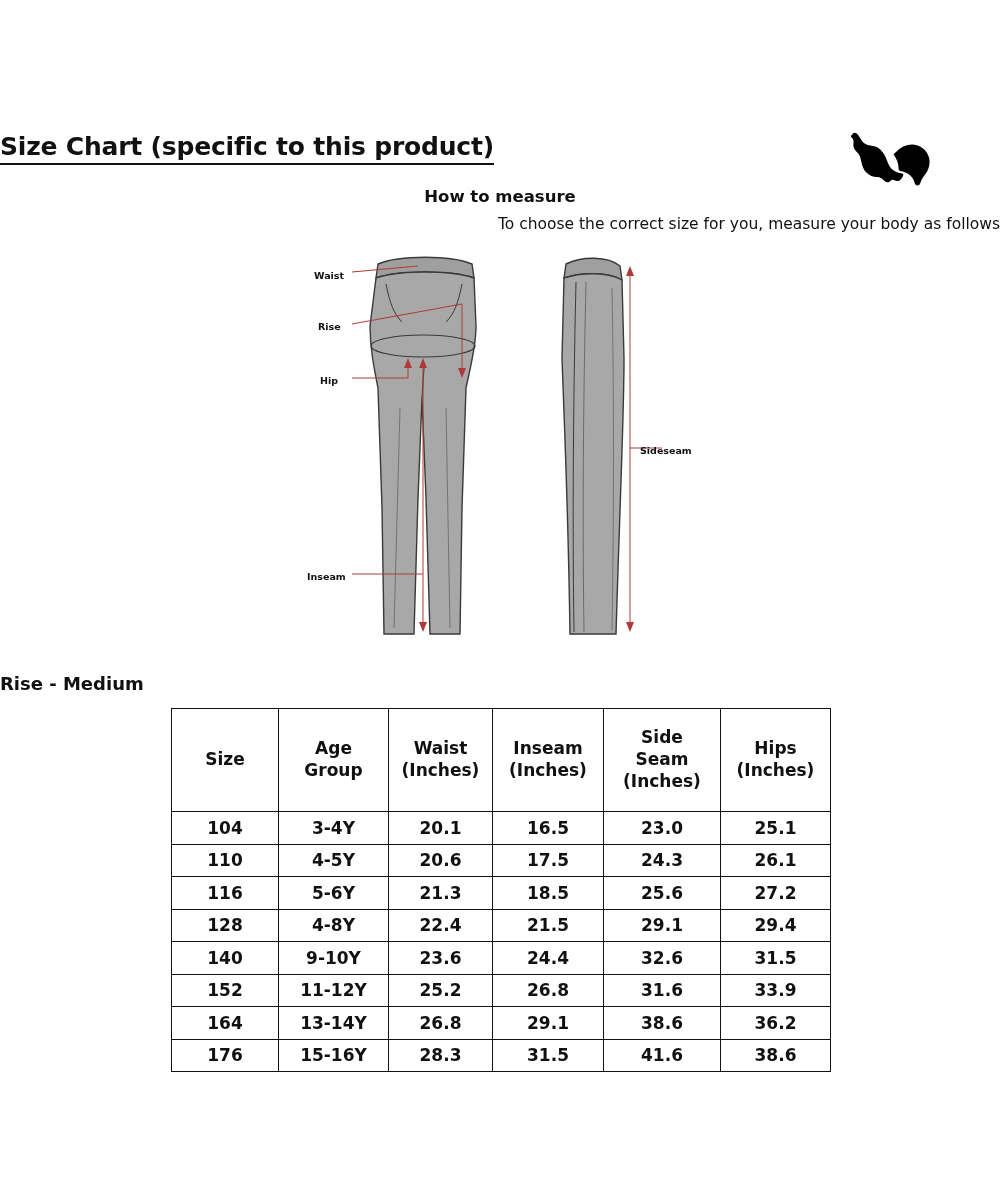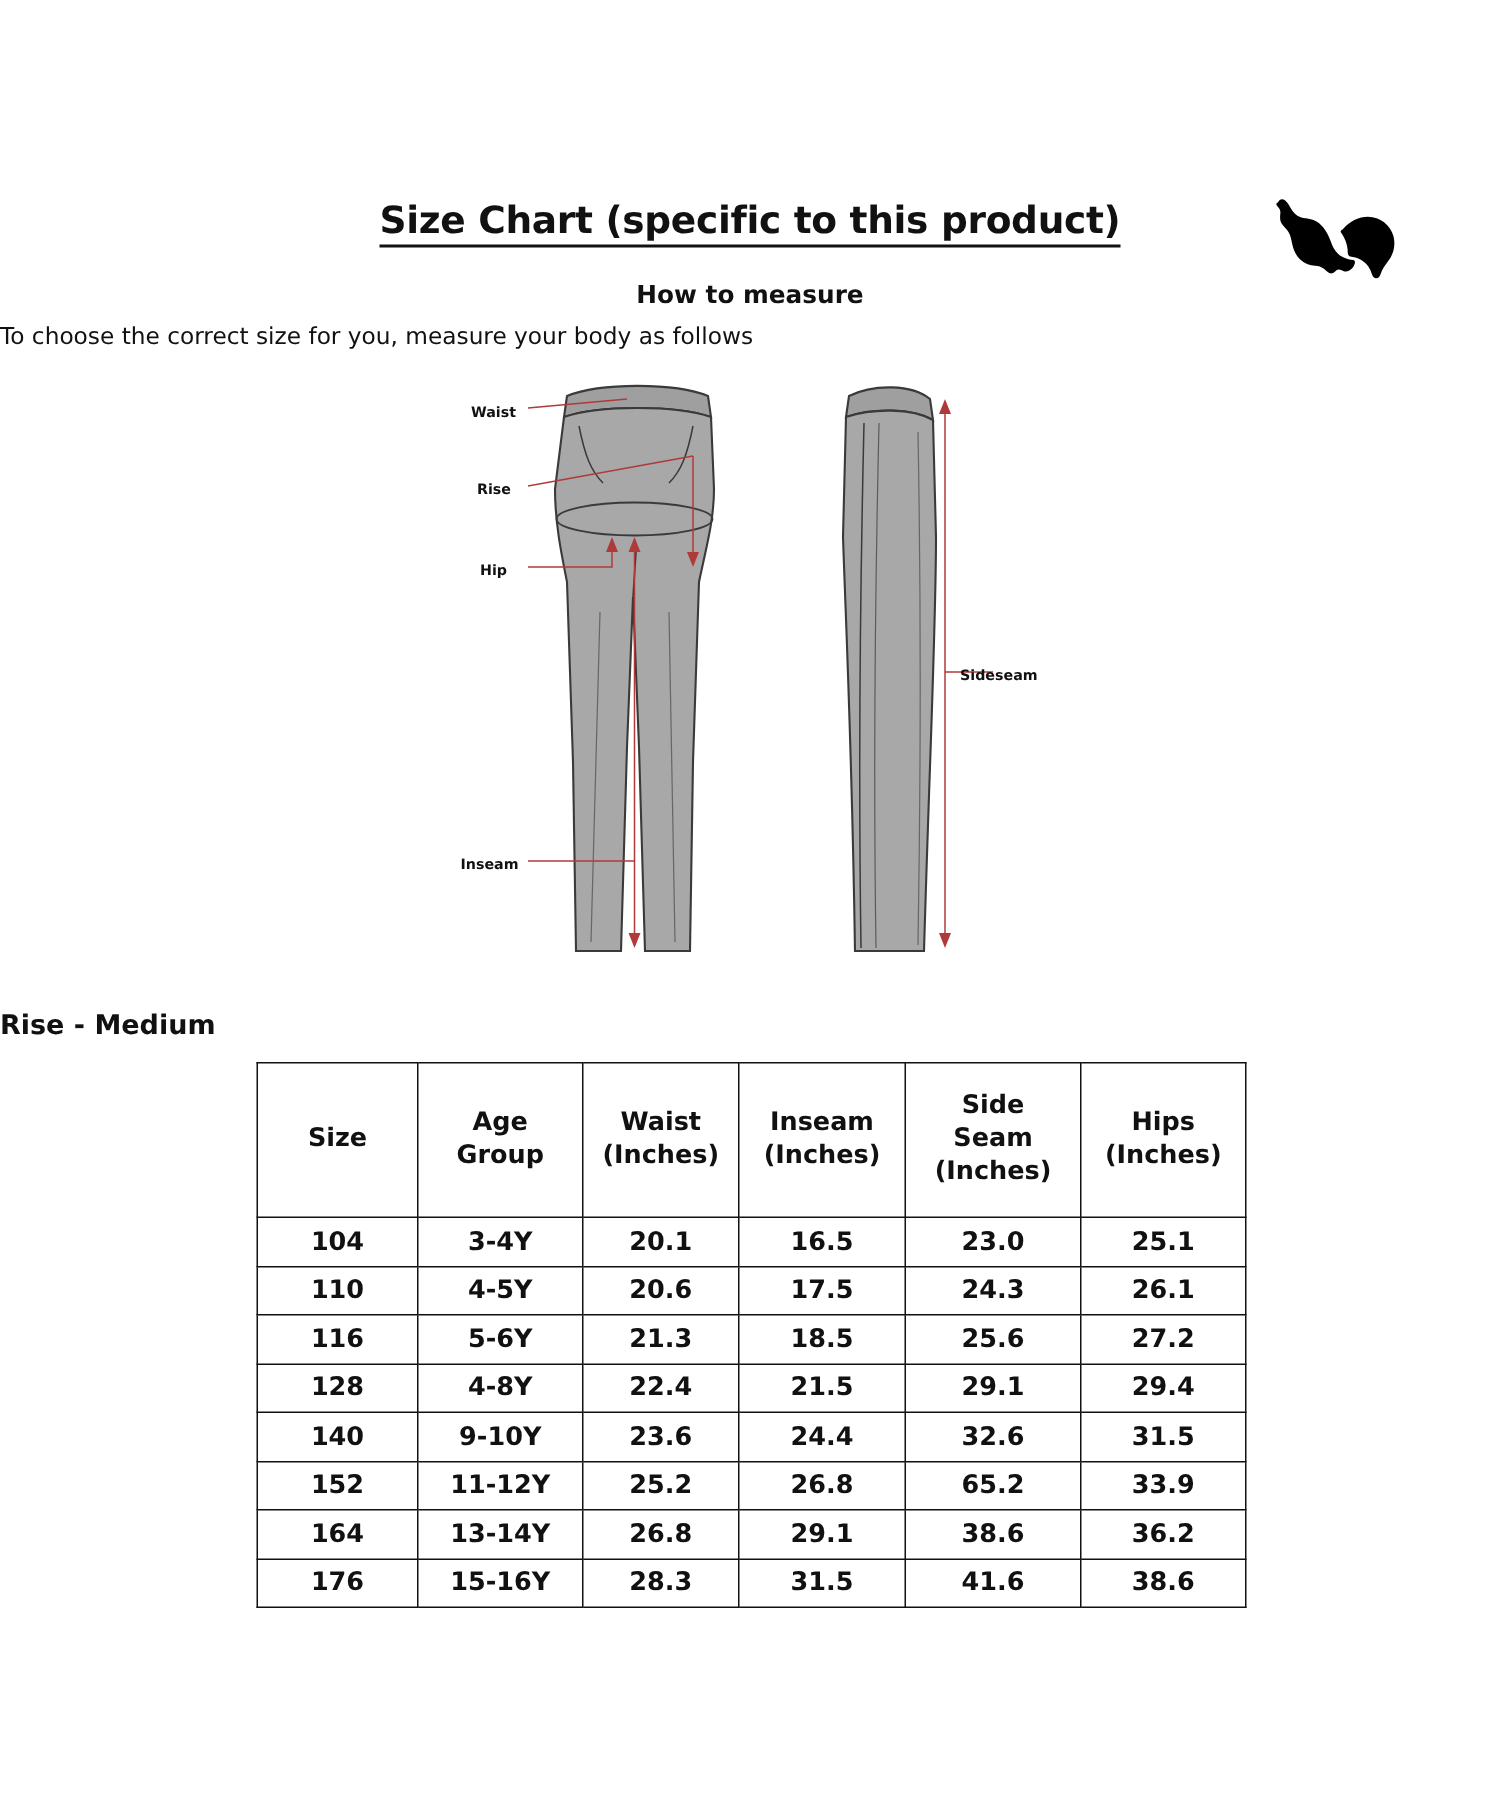--- a/index.html
+++ b/index.html
@@ -15,21 +15,21 @@
     color: #111111;
     overflow: hidden;
   }
 
   
   .title {
     position: absolute;
     top: 132px;
     left: 0;
     width: 1000px;
-    text-align: center;
+    text-align: left;
     font-size: 25px;
     font-weight: bold;
     letter-spacing: -0.2px;
   }
   .title span {
     border-bottom: 2px solid #111;
     padding-bottom: 2px;
   }
   .subtitle {
     position: absolute;
@@ -38,21 +38,21 @@
     width: 1000px;
     text-align: center;
     font-size: 16.5px;
     font-weight: bold;
   }
   .instruction {
     position: absolute;
     top: 215px;
     left: 0;
     width: 1000px;
-    text-align: left;
+    text-align: right;
     font-size: 15.5px;
     font-weight: normal;
   }
 
   
   .logo {
     position: absolute;
     top: 128px;
     left: 840px;
     width: 90px;
@@ -309,21 +309,21 @@
       <td>23.6</td>
       <td>24.4</td>
       <td>32.6</td>
       <td>31.5</td>
     </tr>
     <tr>
       <td>152</td>
       <td>11-12Y</td>
       <td>25.2</td>
       <td>26.8</td>
-      <td>65.2</td>
+      <td>31.6</td>
       <td>33.9</td>
     </tr>
     <tr>
       <td>164</td>
       <td>13-14Y</td>
       <td>26.8</td>
       <td>29.1</td>
       <td>38.6</td>
       <td>36.2</td>
     </tr>

